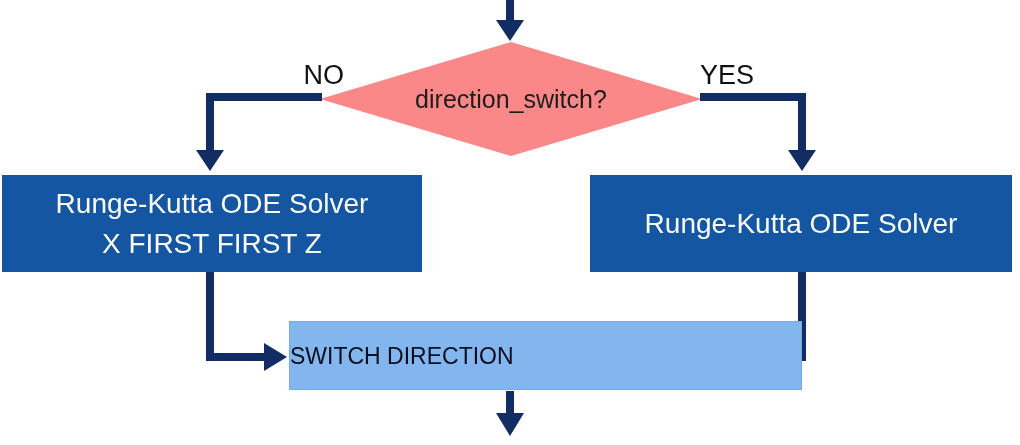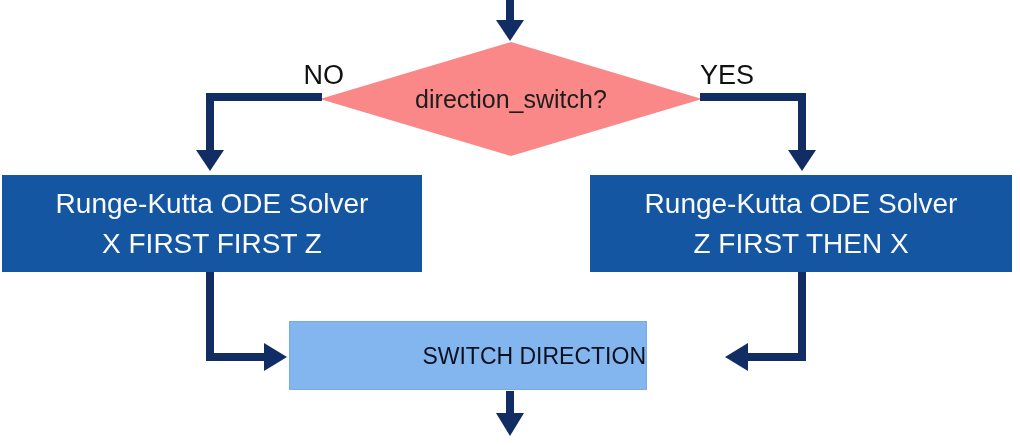--- a/index.html
+++ b/index.html
@@ -67,26 +67,26 @@
     align-items: center; justify-content: center;
     font-size: 28px;
     line-height: 40px;
     text-align: center;
   }
   .process-box.left  { left: 2px;   width: 420px; }
   .process-box.right { left: 590px; width: 422px; }
   .switch-box {
     position: absolute;
     left: 289px; top: 321px;
-    width: 358px; height: 69px;
+    width: 513px; height: 69px;
     background: var(--switch-fill);
     border: 1px solid var(--switch-border);
     color: var(--switch-text);
     display: flex; flex-direction: column;
-    align-items: flex-end; justify-content: center;
+    align-items: flex-start; justify-content: center;
     font-size: 23px;
     line-height: 30px;
     text-align: center;
   }
 </style>
 </head>
 <body>
 
 <div class="canvas">
 
@@ -118,20 +118,19 @@
   <div class="branch-label no">NO</div>
   <div class="branch-label yes">YES</div>
 
   <div class="process-box left">
     <div>Runge-Kutta ODE Solver</div>
     <div>X FIRST FIRST Z</div>
   </div>
 
   <div class="process-box right">
     <div>Runge-Kutta ODE Solver</div>
-    <div>Z FIRST THEN X</div>
   </div>
 
   <div class="switch-box">
     <div>SWITCH DIRECTION</div>
   </div>
 
 </div>
 
 </body></html>

